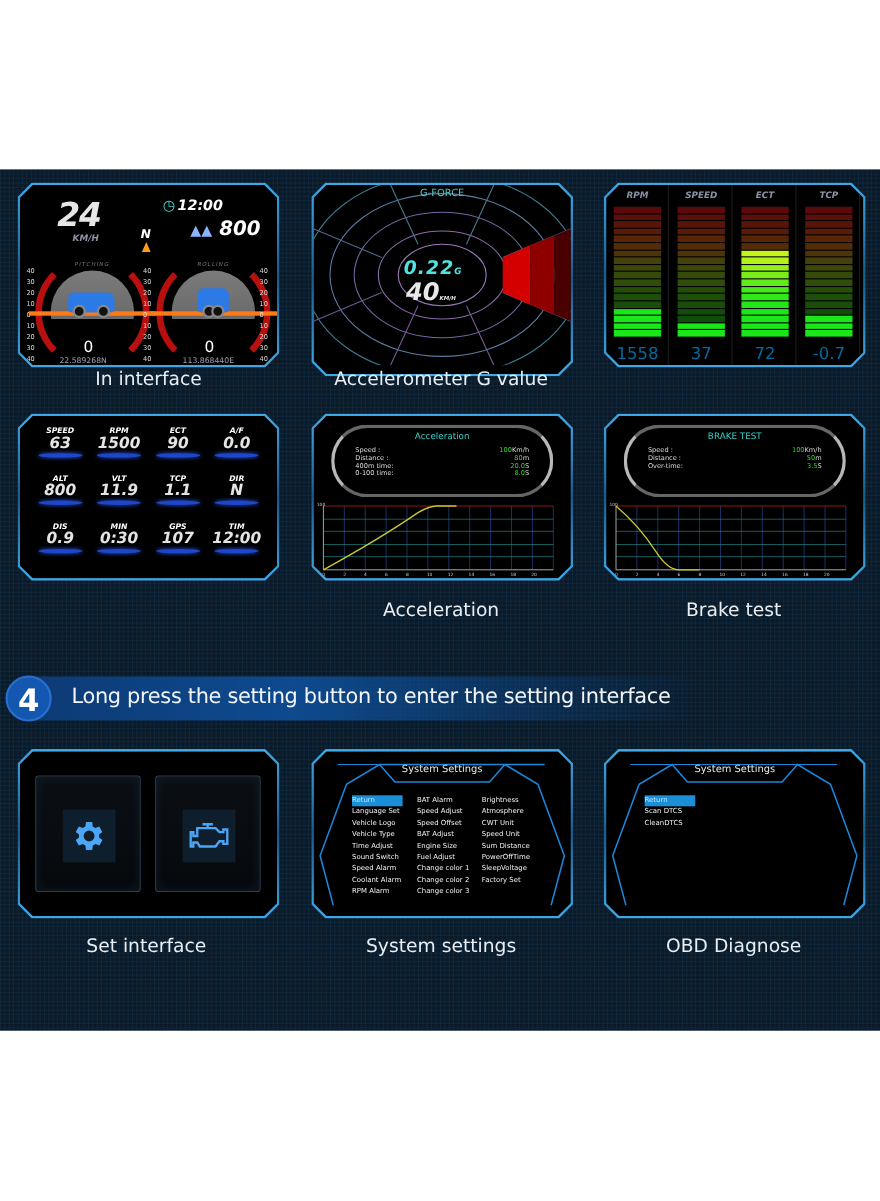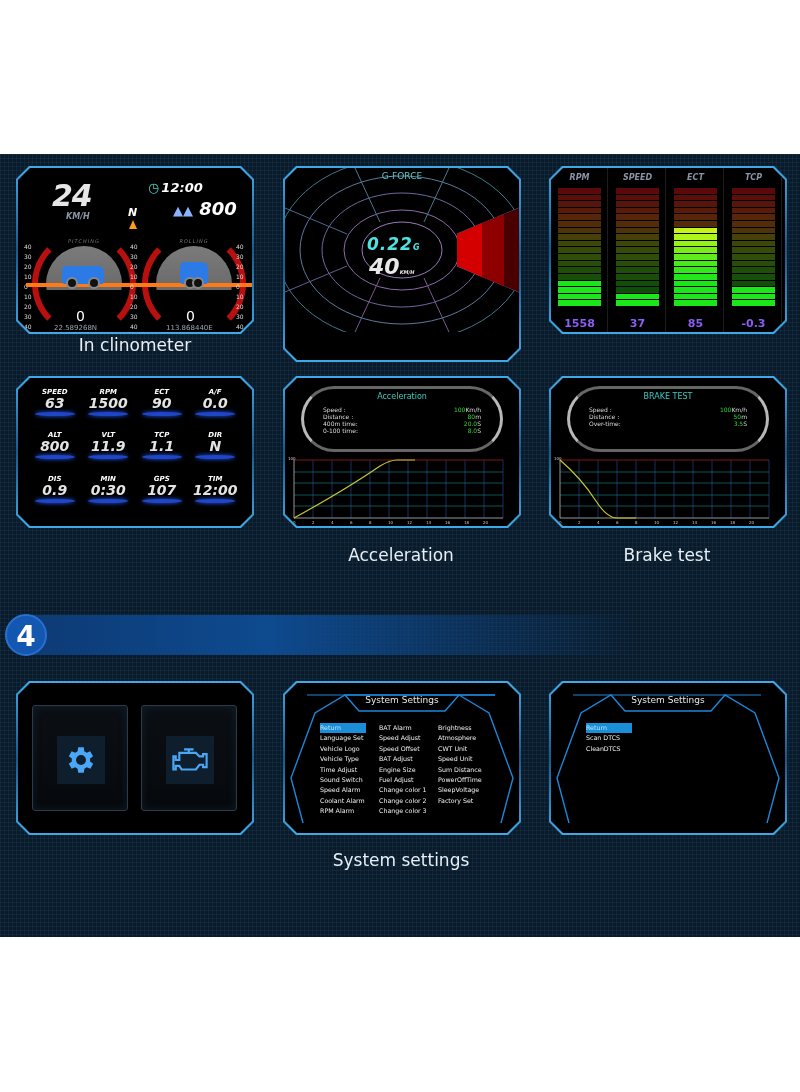--- a/index.html
+++ b/index.html
@@ -58,21 +58,21 @@
   .gforce-val { position: absolute; left: 82px; top: 66px; font-size: 17px; font-style: italic; font-weight: bold; color: #4fe3e0; letter-spacing: 1px; }
   .gforce-val small { font-size: 8px; }
   .gforce-spd { position: absolute; left: 84px; top: 86px; font-size: 22px; font-style: italic; font-weight: bold; color: #e8e8e8; }
   .gforce-spd small { font-size: 5px; }
 
   
   .bar-col { position: absolute; top: 0; width: 56px; height: 100%; border-right: 1px solid #1c1c1c; }
   .bar-col .h { position: absolute; top: 5px; left: 0; right: 0; text-align: center; font-size: 8px; font-style: italic; font-weight: bold; color: #8b94a6; }
   .bar-col .segs { position: absolute; left: 6px; right: 6px; top: 20px; height: 118px; display: flex; flex-direction: column; gap: 1px; }
   .bar-col .segs div { flex: 1; }
-  .bar-col .v { position: absolute; bottom: 2px; left: 0; right: 0; text-align: center; font-size: 11px; color: #8b5cf6; font-family: "DejaVu Sans", sans-serif; font-weight: bold; }
+  .bar-col .v { position: absolute; bottom: 2px; left: 0; right: 0; text-align: center; font-size: 15px; color: #0369a1; font-family: "DejaVu Sans", sans-serif; }
 
   
   .grid12 { position: absolute; left: 10px; top: 10px; right: 10px; bottom: 8px; display: grid; grid-template-columns: repeat(4,1fr); grid-template-rows: repeat(3,1fr); }
   .g-cell { text-align: center; position: relative; }
   .g-cell .k { font-size: 7px; font-style: italic; font-weight: bold; color: #fff; }
   .g-cell .v { font-size: 14px; font-style: italic; font-weight: bold; color: #e4e4e4; line-height: 15px; }
   .g-cell .ul { margin: 1px auto 0; width: 40px; height: 4px; border-radius: 50%; background: #1f46c8; box-shadow: 0 0 4px #2a5cff; }
 
   
   .tst-frame { position: absolute; left: 16px; right: 16px; top: 8px; height: 66px; border-radius: 33px; border: 3px solid #b8b8b8; border-top-color: #666; border-bottom-color: #666; }
@@ -158,23 +158,23 @@
           <div>20</div>
           <div>30</div>
           <div>40</div>
       </div>
       <div class="gauge-val" style="left:58px;">0</div>
       <div class="gauge-val" style="left:168px;">0</div>
       <div class="coord" style="left:36px;">22.589268N</div>
       <div class="coord" style="left:148px;">113.868440E</div>
     </div>
   </div>
-  <div class="caption" style="left:2px; top:181px;">In clinometer</div>
-
-  <div class="card-wrap" style="left:283px; top:12px; height:196px;">
+  <div class="caption" style="left:2px; top:181px;">In interface</div>
+
+  <div class="card-wrap" style="left:283px; top:12px; height:176px;">
     <div class="card-inner">
       <svg class="gforce-svg" width="234" height="164" viewBox="0 0 234 164">
         <g fill="none" stroke-width="1">
           <ellipse cx="117" cy="82" rx="125" ry="92" stroke="#3a7a90"></ellipse>
           <ellipse cx="117" cy="82" rx="102" ry="74" stroke="#5a7aa0"></ellipse>
           <ellipse cx="117" cy="82" rx="80" ry="57" stroke="#6a6aa0"></ellipse>
           <ellipse cx="117" cy="82" rx="58" ry="40" stroke="#8a6aa8"></ellipse>
           <line x1="70" y1="0" x2="95" y2="54" stroke="#4a7a90"></line>
           <line x1="164" y1="0" x2="139" y2="54" stroke="#4a7a90"></line>
           <line x1="0" y1="40" x2="62" y2="66" stroke="#4a6a90"></line>
@@ -187,20 +187,21 @@
         <path d="M172 66 L197 55 L197 109 L172 98 Z" fill="#d40000"></path>
         <path d="M197 55 L219 46 L219 118 L197 109 Z" fill="#8e0000"></path>
         <path d="M219 46 L234 40 L234 124 L219 118 Z" fill="#4a0000"></path>
         <ellipse cx="117" cy="82" rx="40" ry="28" fill="#000" stroke="#9a7ab8" stroke-width="1"></ellipse>
       </svg>
       <div class="gforce-title">G-FORCE</div>
       <div class="gforce-val"><span>0.22</span><small>G</small></div>
       <div class="gforce-spd"><span>40</span><small>KM/H</small></div>
     </div>
   </div>
+  <div class="caption" style="left:268px; top:181px;">Accelerometer G value</div>
 
   <div class="card-wrap" style="left:549px; top:12px; height:168px;">
     <div class="card-inner" id="bars-host">
         <div class="bar-col" style="left: 1px;">
           <div class="h">RPM</div>
           <div class="segs">
             <div style="background: rgb(90, 10, 10);"></div>
             <div style="background: rgb(90, 15, 10);"></div>
             <div style="background: rgb(90, 21, 10);"></div>
             <div style="background: rgb(90, 28, 10);"></div>
@@ -260,21 +261,21 @@
             <div style="background: rgb(122, 236, 26);"></div>
             <div style="background: rgb(96, 236, 26);"></div>
             <div style="background: rgb(70, 234, 26);"></div>
             <div style="background: rgb(50, 232, 26);"></div>
             <div style="background: rgb(34, 230, 26);"></div>
             <div style="background: rgb(26, 230, 26);"></div>
             <div style="background: rgb(26, 230, 26);"></div>
             <div style="background: rgb(26, 230, 26);"></div>
             <div style="background: rgb(26, 230, 26);"></div>
           </div>
-          <div class="v">85</div>
+          <div class="v">72</div>
         </div>
         <div class="bar-col" style="left: 175px;">
           <div class="h">TCP</div>
           <div class="segs">
             <div style="background: rgb(90, 10, 10);"></div>
             <div style="background: rgb(90, 15, 10);"></div>
             <div style="background: rgb(90, 21, 10);"></div>
             <div style="background: rgb(90, 28, 10);"></div>
             <div style="background: rgb(88, 36, 10);"></div>
             <div style="background: rgb(85, 44, 10);"></div>
@@ -284,21 +285,21 @@
             <div style="background: rgb(54, 74, 10);"></div>
             <div style="background: rgb(46, 78, 10);"></div>
             <div style="background: rgb(38, 78, 10);"></div>
             <div style="background: rgb(30, 78, 10);"></div>
             <div style="background: rgb(24, 78, 10);"></div>
             <div style="background: rgb(18, 78, 10);"></div>
             <div style="background: rgb(26, 230, 26);"></div>
             <div style="background: rgb(26, 230, 26);"></div>
             <div style="background: rgb(26, 230, 26);"></div>
           </div>
-          <div class="v">-0.3</div>
+          <div class="v">-0.7</div>
         </div>
       </div>
   </div>
 
   <div class="card-wrap" style="left:16px; top:222px; height:152px;">
     <div class="card-inner">
       <div class="grid12" id="grid12-host">
           <div class="g-cell">
             <div class="k">SPEED</div>
             <div class="v">63</div>
@@ -485,40 +486,42 @@
             <text x="198" y="68">20</text>
           </g>
       </svg>
     </div>
   </div>
   <div class="caption" style="left:534px; top:391px;">Brake test</div>
 
   <div class="banner" style="top:458px;">
     <div class="banner-band"></div>
     <div class="step-circle">4</div>
+    <div class="banner-text">Long press the setting button to enter the setting interface</div>
   </div>
 
   <div class="card-wrap" style="left:16px; top:527px; height:154px;">
     <div class="card-inner">
       <div class="tile" style="left:14px;">
         <div class="sq">
           <svg width="34" height="34" viewBox="0 0 24 24">
             <path fill="#4ba6f5" d="M19.4 13a7.5 7.5 0 0 0 0-2l2.1-1.6-2-3.5-2.5 1a7.6 7.6 0 0 0-1.7-1L15 3h-4l-.4 2.9a7.6 7.6 0 0 0-1.7 1l-2.5-1-2 3.5L6.5 11a7.5 7.5 0 0 0 0 2l-2.1 1.6 2 3.5 2.5-1a7.6 7.6 0 0 0 1.7 1L11 21h4l.4-2.9a7.6 7.6 0 0 0 1.7-1l2.5 1 2-3.5zM13 15.5A3.5 3.5 0 1 1 13 8.5a3.5 3.5 0 0 1 0 7z" transform="translate(-1 0)"></path>
           </svg>
         </div>
       </div>
       <div class="tile" style="left:123px;">
         <div class="sq">
           <svg width="38" height="30" viewBox="0 0 32 24">
             <path fill="none" stroke="#4ba6f5" stroke-width="1.8" d="M11 3h8M15 3v3M7 6h14l3 3h3v-2h3v11h-3v-2h-3l-3 4H9l-2-3H4v3H2V9h2v3h3z"></path>
           </svg>
         </div>
       </div>
     </div>
   </div>
+  <div class="caption" style="left:0px; top:696px;">Set interface</div>
 
   <div class="card-wrap" style="left:283px; top:527px; height:154px;">
     <div class="card-inner">
       <svg width="234" height="150" viewBox="0 0 234 150" style="position:absolute;left:0;top:0;">
         <path d="M18 140 L6 95 L30 30 L60 12 L210 12 M210 12 L174 12 L160 28 L74 28 L60 12" fill="none" stroke="#1c86d8" stroke-width="1.4"></path>
         <path d="M216 140 L228 95 L204 30 L174 12" fill="none" stroke="#1c86d8" stroke-width="1.4"></path>
         <path d="M22 12 L210 12" fill="none" stroke="#1c86d8" stroke-width="1"></path>
       </svg>
       <div class="sys-title">System Settings</div>
       <div class="sys-cols" id="sys-cols">
@@ -568,13 +571,14 @@
       <div class="sys-title">System Settings</div>
       <div class="sys-cols" id="obd-items">
           <div class="sys-col">
             <div class="sel">Return</div>
             <div>Scan DTCS</div>
             <div>CleanDTCS</div>
           </div>
         </div>
     </div>
   </div>
+  <div class="caption" style="left:534px; top:696px;">OBD Diagnose</div>
 </div>
 
 </body></html>

